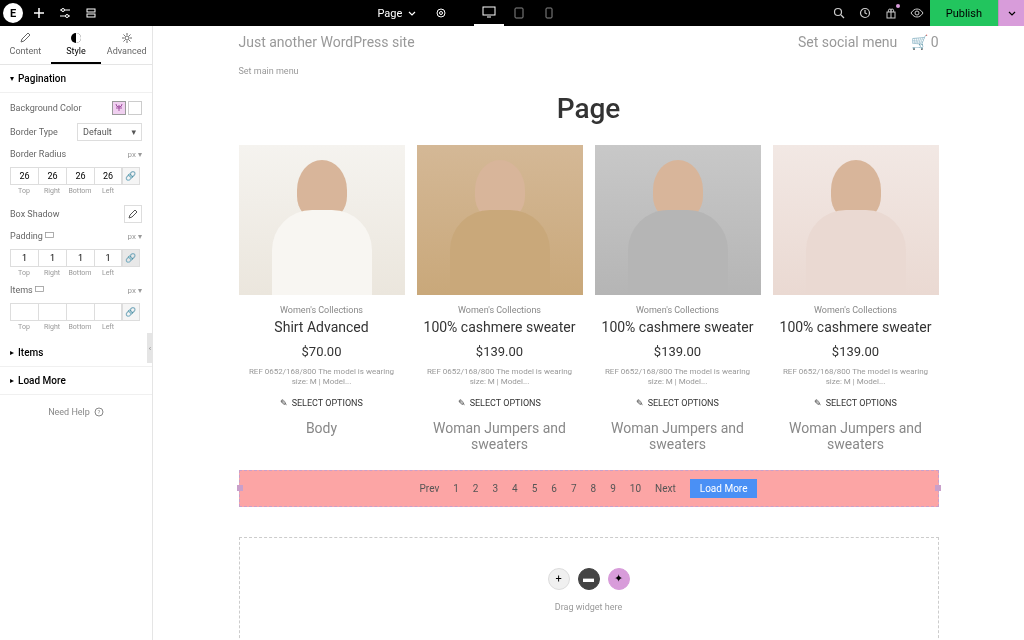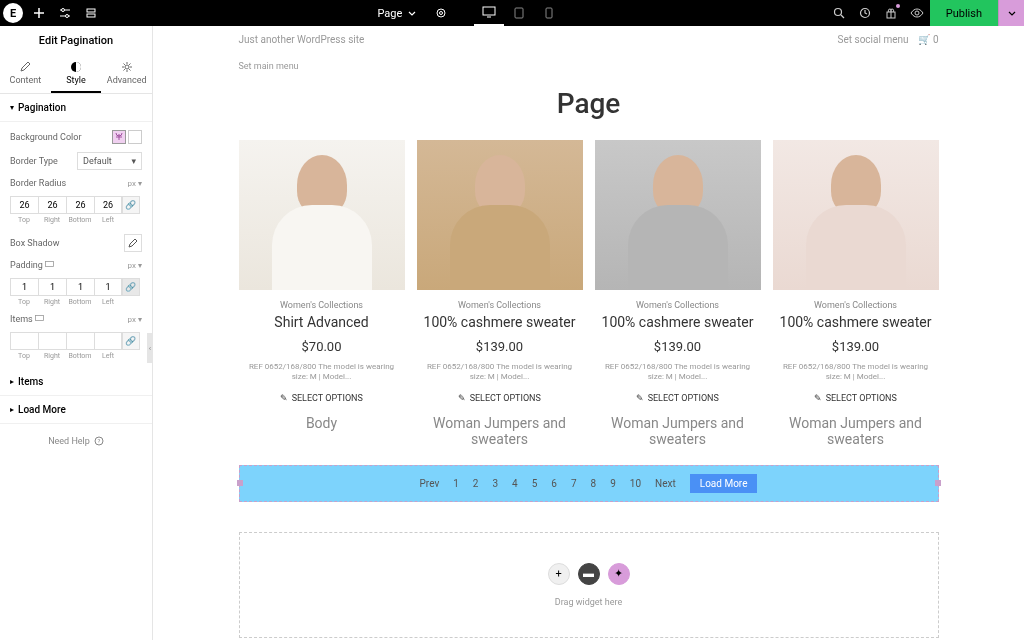--- a/index.html
+++ b/index.html
@@ -40,21 +40,21 @@
 .four-inputs input:last-of-type { border-right: 1px solid #ddd; }
 .link-btn { width: 18px; height: 18px; border: 1px solid #ddd; display: flex; align-items: center; justify-content: center; font-size: 9px; cursor: pointer; background: #f5f5f5; }
 .four-labels { display: flex; gap: 0; font-size: 7px; color: #999; }
 .four-labels span { width: 28px; text-align: center; }
 .shadow-btn { width: 18px; height: 18px; border: 1px solid #ddd; display: flex; align-items: center; justify-content: center; cursor: pointer; }
 .collapse-handle { position: absolute; right: -1px; top: 50%; width: 6px; height: 30px; background: #e5e5e5; cursor: pointer; display: flex; align-items: center; justify-content: center; font-size: 8px; color: #888; }
 .need-help { text-align: center; font-size: 9px; color: #888; padding: 12px 0; display: flex; align-items: center; justify-content: center; gap: 4px; }
 
 .canvas { flex: 1; background: #fff; overflow-y: auto; padding: 0 20px; }
 .canvas-inner { max-width: 760px; margin: 0 auto; padding: 0 30px; }
-.site-meta { display: flex; justify-content: space-between; font-size: 10px; color: #999; padding: 8px 0; }
+.site-meta { display: flex; justify-content: space-between; font-size: 14px; color: #999; padding: 8px 0; }
 .cart-icon { display: inline-flex; align-items: center; gap: 2px; }
 .brand-row { display: flex; justify-content: space-between; align-items: center; padding: 8px 0 4px; }
 .brand { font-size: 28px; font-weight: 500; color: #333; }
 .set-menu { font-size: 9px; color: #999; }
 .page-heading { text-align: center; font-size: 28px; font-weight: 500; color: #333; padding: 12px 0 20px; }
 .product-grid { display: grid; grid-template-columns: repeat(4, 1fr); gap: 12px; }
 .product { text-align: center; }
 .product-img { width: 100%; height: 150px; background: linear-gradient(180deg, #e8e4df 0%, #ddd6ce 100%); position: relative; overflow: hidden; }
 .product-img.p1 { background: linear-gradient(180deg, #f5f3ef 0%, #ebe6dd 100%); }
 .product-img.p2 { background: linear-gradient(180deg, #d4b896 0%, #c9a87a 100%); }
@@ -65,21 +65,21 @@
 .p1 .person::after { background: #f8f6f2; }
 .p2 .person::after { background: #c9a87a; }
 .p3 .person::after { background: #b5b5b5; }
 .p4 .person::after { background: #ead9d2; }
 .product-cat { font-size: 9px; color: #888; margin-top: 10px; }
 .product-title { font-size: 14px; font-weight: 400; color: #333; margin-top: 4px; line-height: 1.2; }
 .product-price { font-size: 13px; color: #333; margin-top: 8px; }
 .product-desc { font-size: 8px; color: #999; margin-top: 8px; line-height: 1.3; padding: 0 4px; }
 .select-opts { font-size: 9px; color: #333; margin-top: 10px; cursor: pointer; display: inline-flex; align-items: center; gap: 4px; }
 .product-tag { font-size: 14px; color: #888; margin-top: 10px; }
-.pagination-wrap { margin-top: 18px; background: #7dd3fc; border: 1px dashed #c9a0cb; padding: 8px; display: flex; justify-content: center; align-items: center; gap: 14px; font-size: 10px; position: relative; }
+.pagination-wrap { margin-top: 18px; background: #fca5a5; border: 1px dashed #c9a0cb; padding: 8px; display: flex; justify-content: center; align-items: center; gap: 14px; font-size: 10px; position: relative; }
 .pagination-wrap::before, .pagination-wrap::after { content: ""; position: absolute; width: 6px; height: 6px; background: #c9a0cb; }
 .pagination-wrap::before { left: -3px; top: 50%; transform: translateY(-50%); }
 .pagination-wrap::after { right: -3px; top: 50%; transform: translateY(-50%); }
 .page-link { color: #555; cursor: pointer; }
 .load-more-btn { background: #4a90f5; color: #fff; padding: 4px 10px; cursor: pointer; font-size: 10px; }
 .drop-zone { margin-top: 30px; border: 1px dashed #ccc; padding: 30px; text-align: center; }
 .drop-icons { display: flex; justify-content: center; gap: 8px; margin-bottom: 12px; }
 .drop-icon { width: 22px; height: 22px; border-radius: 50%; background: #f0f0f0; display: flex; align-items: center; justify-content: center; font-size: 11px; cursor: pointer; border: 1px solid #ddd; }
 .drop-icon.ai { background: #d89cda; border-color: #d89cda; }
 .drop-text { font-size: 9px; color: #999; }
@@ -173,21 +173,20 @@
     <div class="publish-chevron">
         <svg width="8" height="5" viewBox="0 0 8 5" fill="none" stroke="#000" stroke-width="1.2">
           <path d="M1 1l3 3 3-3"></path>
         </svg>
       </div>
   </div>
 </div>
 
 <div class="main-layout">
   <div class="sidebar">
-    <div class="sidebar-title">Edit Pagination</div>
     <div class="tabs">
       <div class="tab">
         <svg class="tab-icon" width="12" height="12" viewBox="0 0 12 12" stroke="#666" stroke-width="1" fill="none">
             <path d="M2 10l1-3 6-6 2 2-6 6-3 1z"></path>
           </svg>
         <span>Content</span>
       </div>
       <div class="tab active">
         <svg class="tab-icon" width="12" height="12" viewBox="0 0 12 12" fill="#000">
             <circle cx="6" cy="6" r="5"></circle>

